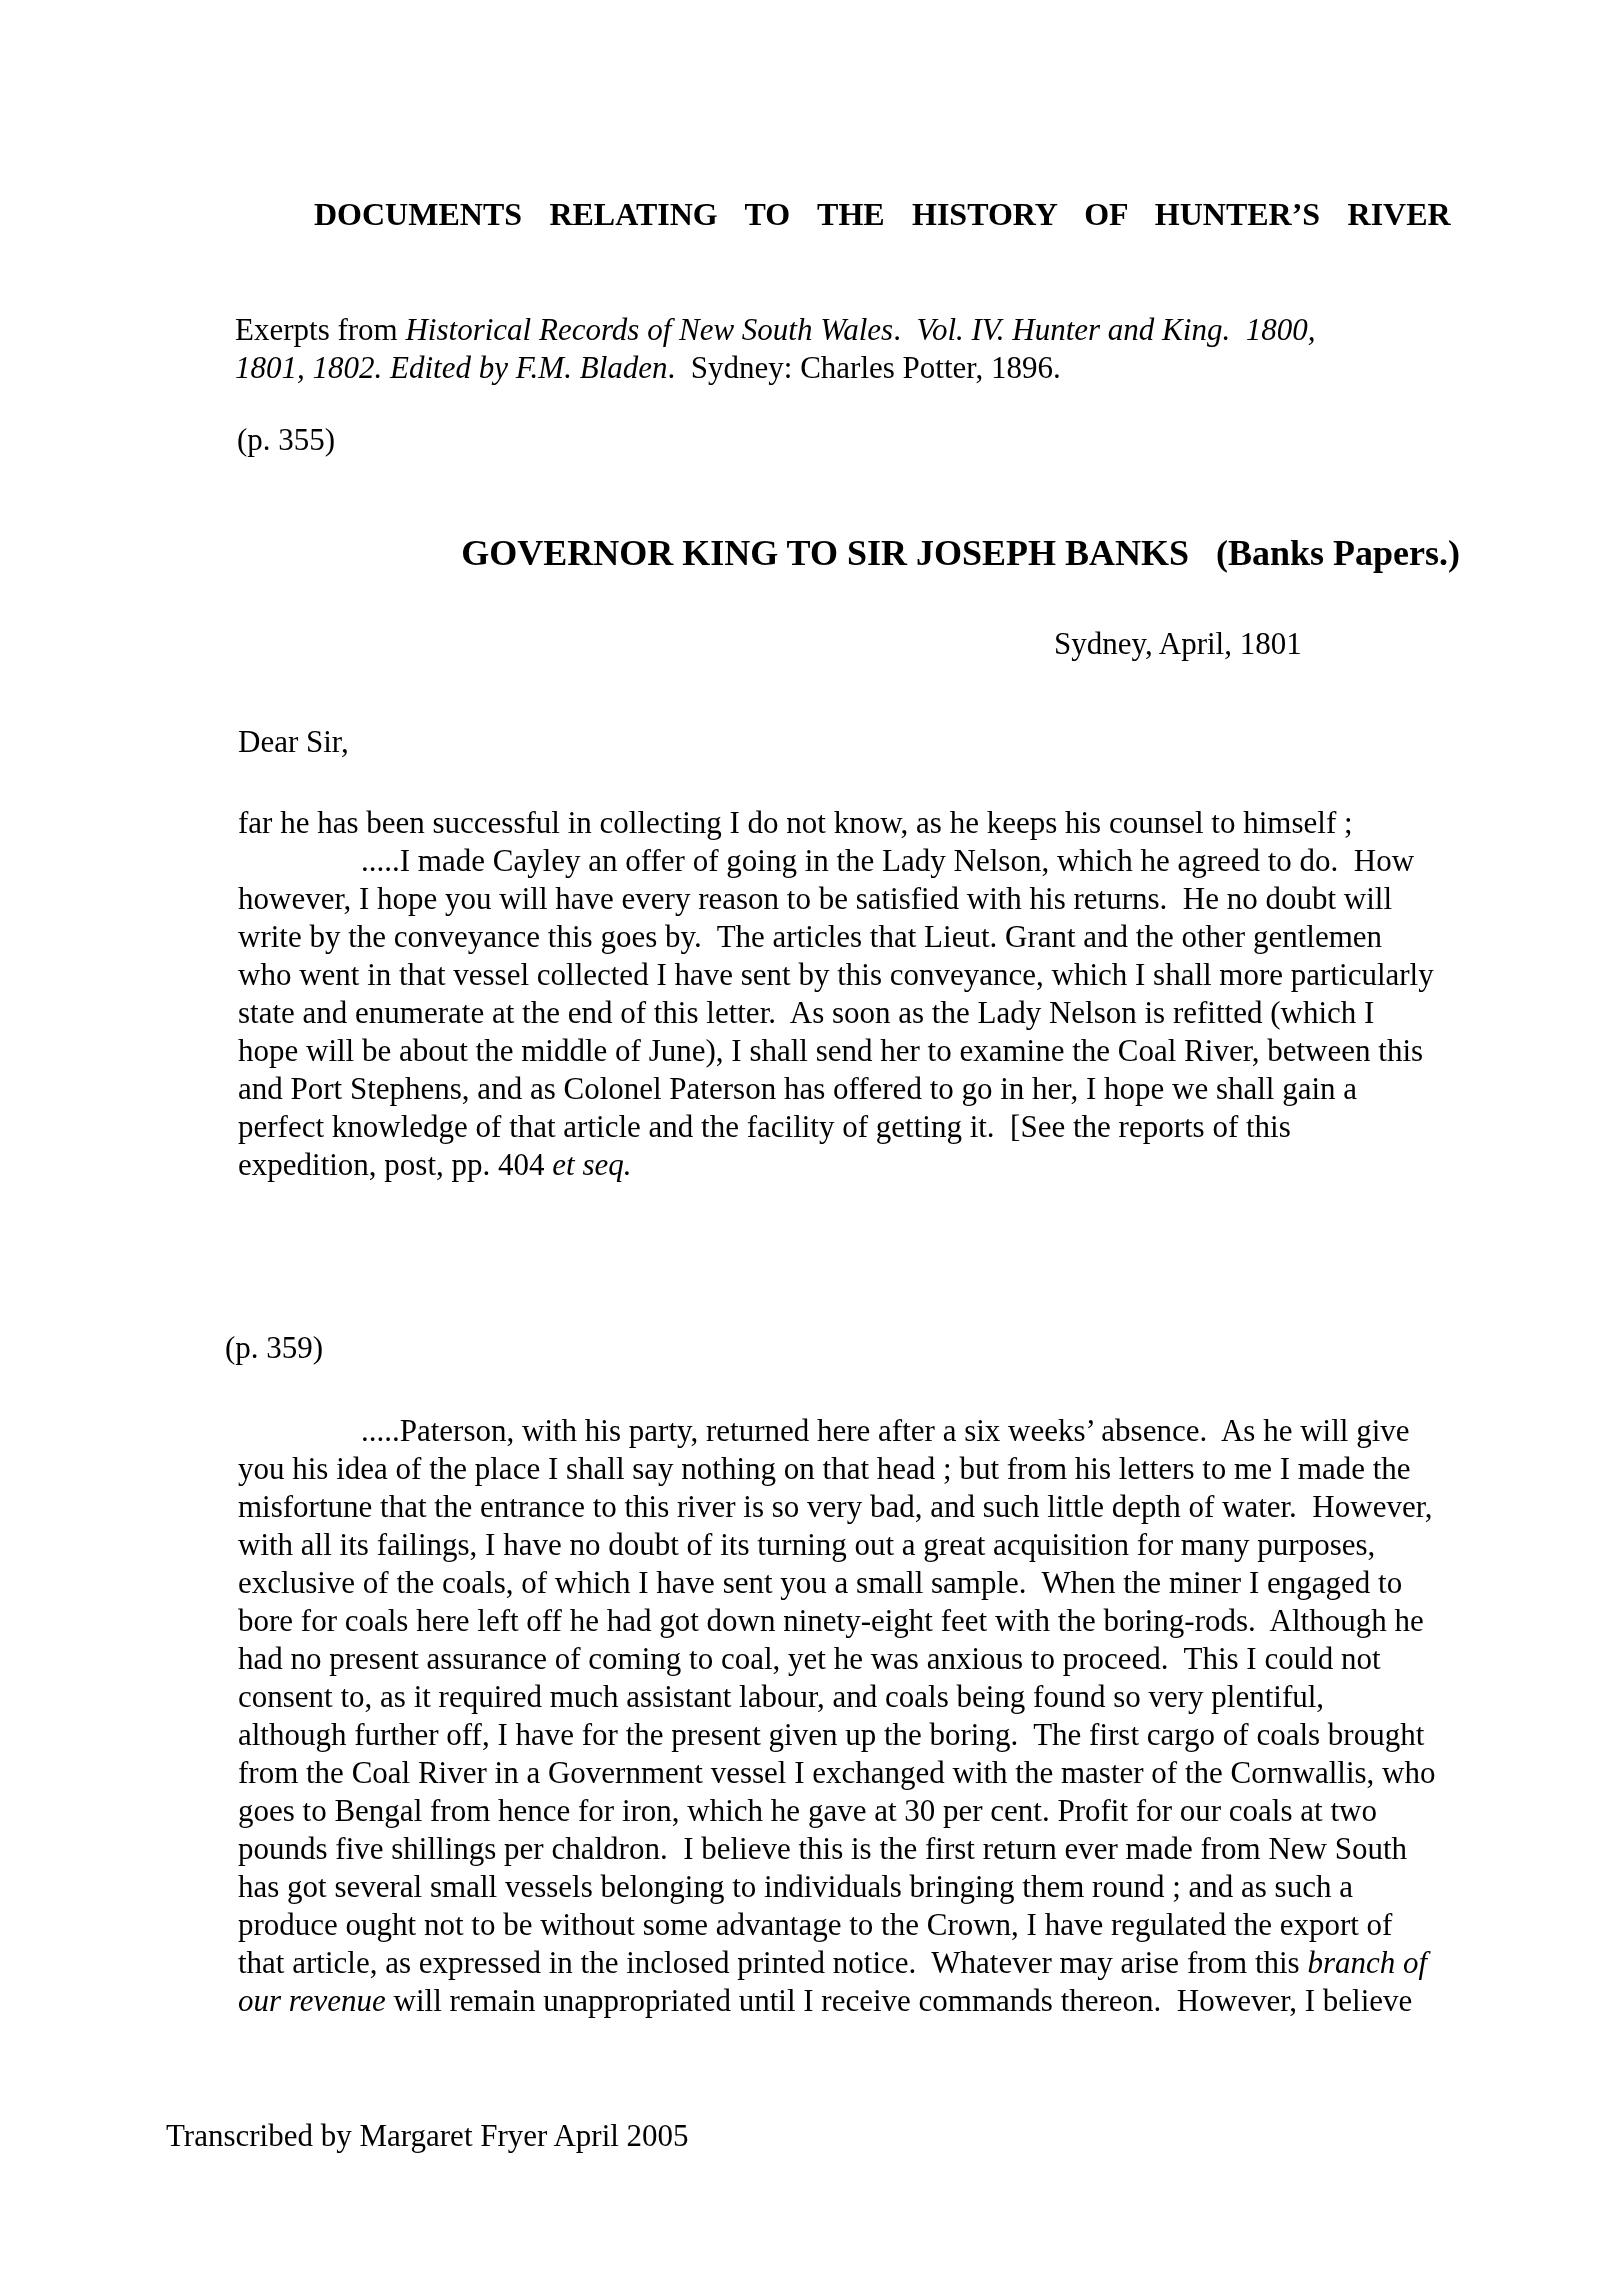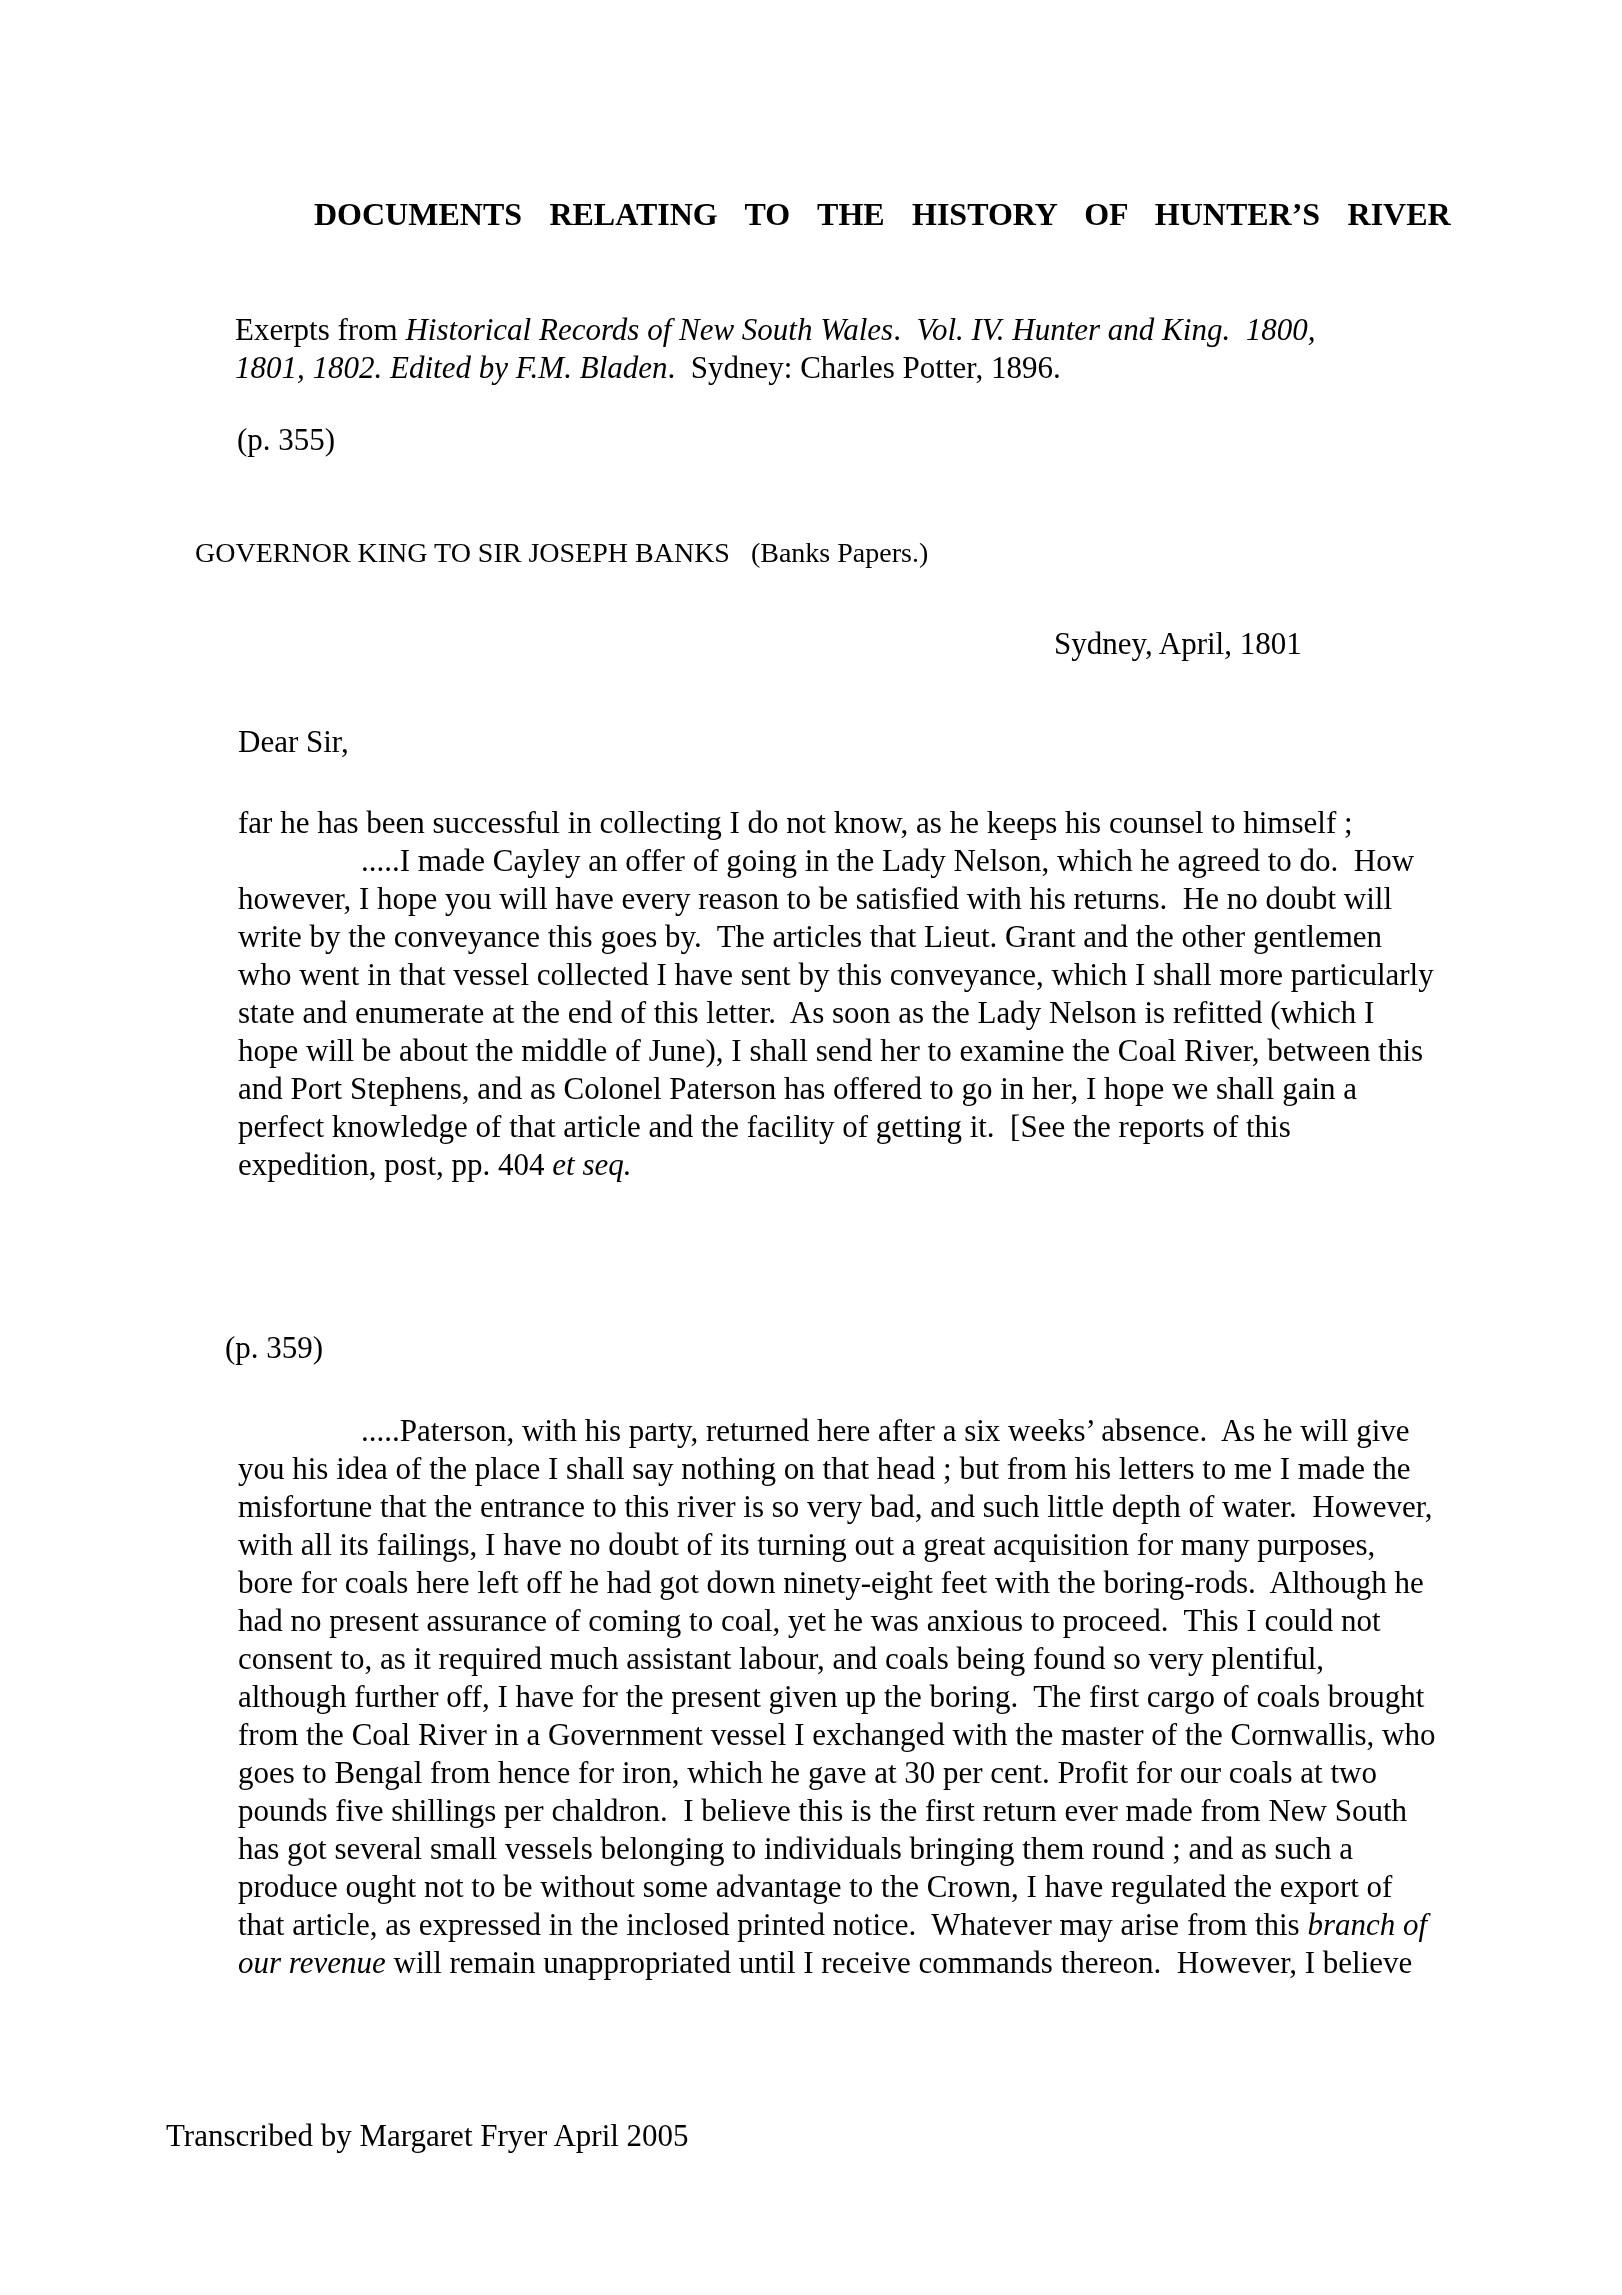--- a/index.html
+++ b/index.html
@@ -23,21 +23,21 @@
     font-size: 32px; font-weight: bold;
     word-spacing: 5.7px; white-space: pre; margin-left: 16px;
   }
   .source-note {
     position: absolute; left: 235px; top: 311px;
     font-weight: normal; font-size: 31px;
   }
   .marker-355 { position: absolute; left: 237px; top: 421px; white-space: pre; }
   .letter-heading {
     position: absolute; left: 195px; top: 534px; width: 1265px;
-    text-align: left; font-weight: normal; font-size: 28px; white-space: pre;
+    text-align: right; font-weight: bold; font-size: 36px; white-space: pre;
   }
   .dateline { position: absolute; left: 1054px; top: 625px; white-space: pre; }
   .salutation { position: absolute; left: 238px; top: 723px; white-space: pre; }
   .para-1 { position: absolute; left: 238px; top: 804px; }
   .marker-359 { position: absolute; left: 225px; top: 1329px; white-space: pre; }
   .para-2 { position: absolute; left: 238px; top: 1412px; }
   .transcription-footer { position: absolute; left: 166px; top: 2117px; }
 </style>
 </head>
 <body>
@@ -72,20 +72,21 @@
       <div class="line"><span>expedition, post, pp. 404 </span><span class="it">et seq.</span></div>
     </div>
 
   <div class="marker-359">(p. 359)</div>
 
   <div class="para-2">
       <div class="line indent">.....Paterson, with his party, returned here after a six weeks’ absence.  As he will give</div>
       <div class="line">you his idea of the place I shall say nothing on that head ; but from his letters to me I made the</div>
       <div class="line">misfortune that the entrance to this river is so very bad, and such little depth of water.  However,</div>
       <div class="line">with all its failings, I have no doubt of its turning out a great acquisition for many purposes,</div>
+      <div class="line">exclusive of the coals, of which I have sent you a small sample.  When the miner I engaged to</div>
       <div class="line">bore for coals here left off he had got down ninety-eight feet with the boring-rods.  Although he</div>
       <div class="line">had no present assurance of coming to coal, yet he was anxious to proceed.  This I could not</div>
       <div class="line">consent to, as it required much assistant labour, and coals being found so very plentiful,</div>
       <div class="line">although further off, I have for the present given up the boring.  The first cargo of coals brought</div>
       <div class="line">from the Coal River in a Government vessel I exchanged with the master of the Cornwallis, who</div>
       <div class="line">goes to Bengal from hence for iron, which he gave at 30 per cent. Profit for our coals at two</div>
       <div class="line">pounds five shillings per chaldron.  I believe this is the first return ever made from New South</div>
       <div class="line">has got several small vessels belonging to individuals bringing them round ; and as such a</div>
       <div class="line">produce ought not to be without some advantage to the Crown, I have regulated the export of</div>
       <div class="line"><span>that article, as expressed in the inclosed printed notice.  Whatever may arise from this </span><span class="it">branch of</span></div>

